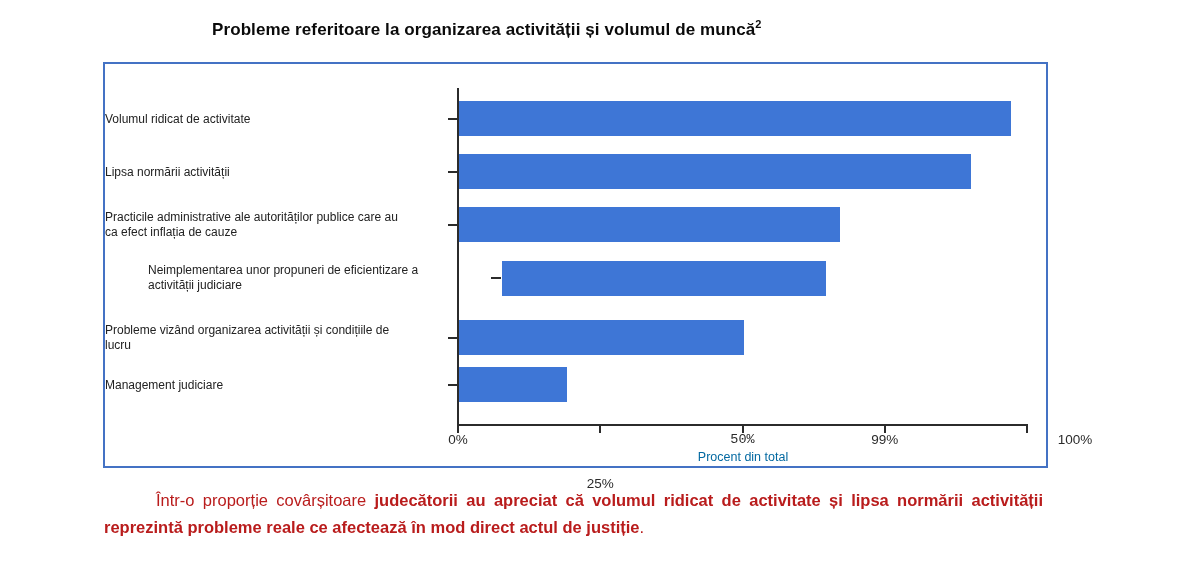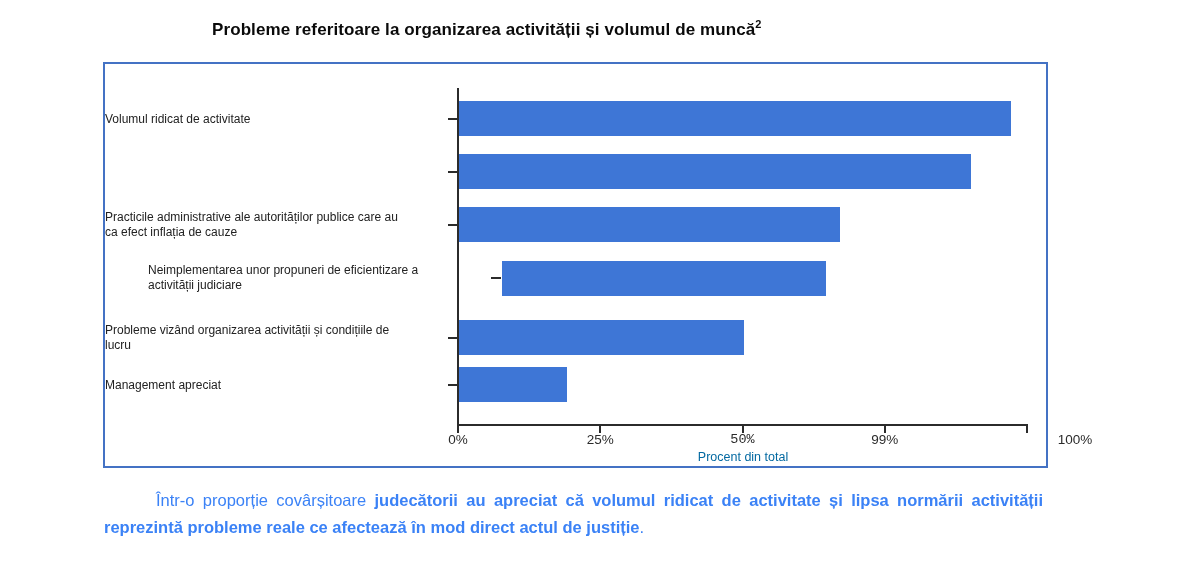--- a/index.html
+++ b/index.html
@@ -82,40 +82,41 @@
     font-size: 12.5px; color: #0369a1;
     white-space: nowrap;
   }
   .paragraph {
     position: absolute;
     left: 104px; top: 487px;
     width: 939px;
     font-size: 16.5px; line-height: 27px;
     text-align: justify;
     text-indent: 52px;
-    color: #3b82f6;
+    color: #b91c1c;
   }
   .paragraph .bold { font-weight: bold; }
 </style>
 </head>
 <body style="--bar-blue: #3E76D6; --border-blue: #4472C4; --axis-color: #2B2B2B;">
 
 <h1 class="title"><span>Probleme referitoare la organizarea activității și volumul de muncă</span><sup>2</sup></h1>
 
 <div class="chart-box">
   <div class="plot" id="plot">
     <div class="y-axis-line"></div>
     <div class="x-axis-line"></div>
     <div class="x-axis-title">Procent din total</div>
   <div class="row" style="top: 37px;">
         <div class="cat">Volumul ridicat de activitate</div>
         <div class="ctick"></div>
         <div class="bar" style="width: 551.9px;"></div>
       </div>
       <div class="row" style="top: 90.2px;">
+        <div class="cat">Lipsa normării activității</div>
         <div class="ctick"></div>
         <div class="bar" style="width: 512.1px;"></div>
       </div>
       <div class="row" style="top: 143.4px;">
         <div class="cat">Practicile administrative ale autorităților publice care au
 ca efect inflația de cauze</div>
         <div class="ctick"></div>
         <div class="bar" style="width: 381.2px;"></div>
       </div>
       <div class="row" style="top: 196.6px; margin-left: 43px;">
@@ -124,28 +125,28 @@
         <div class="ctick"></div>
         <div class="bar" style="width: 324.3px;"></div>
       </div>
       <div class="row" style="top: 256px;">
         <div class="cat">Probleme vizând organizarea activității și condițiile de
 lucru</div>
         <div class="ctick"></div>
         <div class="bar" style="width: 284.5px;"></div>
       </div>
       <div class="row" style="top: 303px;">
-        <div class="cat">Management apreciat</div>
+        <div class="cat">Management judiciare</div>
         <div class="ctick"></div>
         <div class="bar" style="width: 108.1px;"></div>
       </div>
       <div class="xtick" style="left: 352px;"></div>
       <div class="xtick-label" style="left: 353px;">0%</div>
       <div class="xtick" style="left: 494.3px;"></div>
-      <div class="xtick-label" style="left: 495.3px;">25%</div>
+      <div class="xtick-label" style="left: 495.3px; margin-top: 44px;">25%</div>
       <div class="xtick" style="left: 636.5px;"></div>
       <div class="xtick-label" style="left: 637.5px; font-family: Liberation Mono, monospace;">50%</div>
       <div class="xtick" style="left: 778.8px;"></div>
       <div class="xtick-label" style="left: 779.8px;">99%</div>
       <div class="xtick" style="left: 921px;"></div>
       <div class="xtick-label" style="left: 970px;">100%</div>
     </div>
 </div>
 
 <p class="paragraph"><span>Într-o proporție covârșitoare </span><span class="bold">judecătorii au apreciat că volumul ridicat de activitate și lipsa normării activității reprezintă probleme reale ce afectează în mod direct actul de justiție</span><span>.</span></p>

